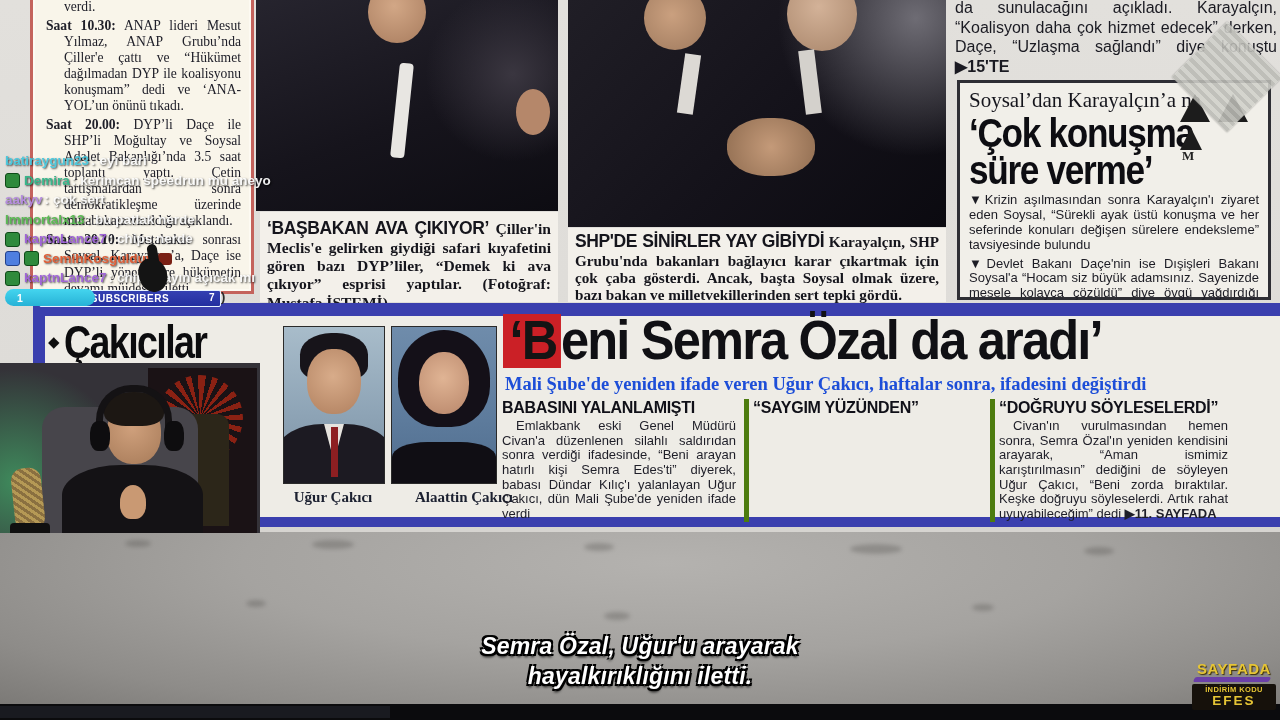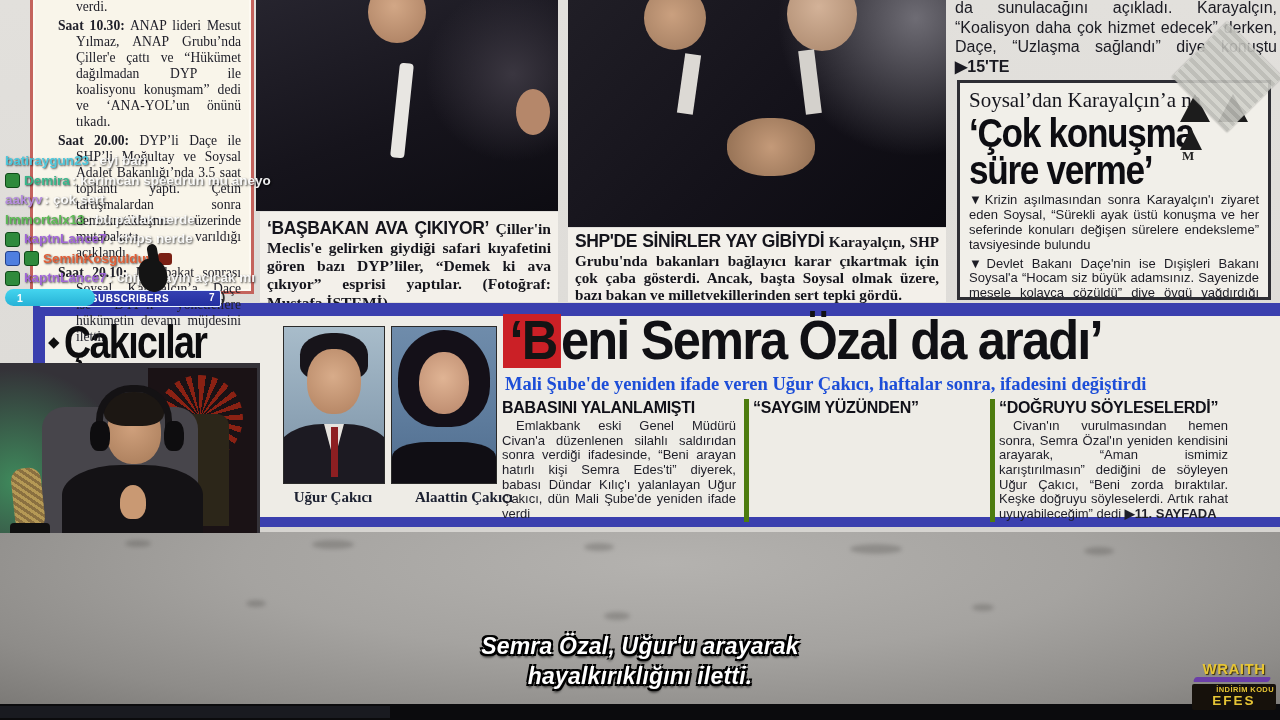--- a/index.html
+++ b/index.html
@@ -1,20 +1,20 @@
 <!DOCTYPE html>
 <html><head>
 <meta charset="utf-8">
 <style>
   html,body{margin:0;padding:0;background:#000;}
   #stage{position:relative;width:1280px;height:720px;overflow:hidden;background:#dbd9d5;font-family:"Liberation Sans",sans-serif;}
   
   #paper-top{position:absolute;left:0;top:0;width:1280px;height:532px;background:linear-gradient(180deg,#e2e0dc 0%,#dedcd8 70%,#d6d4d0 100%);}
   #timeline-box{position:absolute;left:30px;top:-12px;width:224px;height:306px;background:#f9f5ea;border:3px solid #c4635c;box-shadow:inset 0 0 0 2px #fdfaf2;padding:8px 10px 6px 9px;box-sizing:border-box;font-family:"Liberation Serif",serif;font-size:13.6px;line-height:1.18;color:#20202a;text-align:justify;z-index:3;}
-  #timeline-box p{margin:0 0 3px 16px;padding-left:18px;text-indent:-18px;}
+  #timeline-box p{margin:0 0 3px 4px;padding-left:18px;text-indent:-18px;}
   #timeline-box .intro{padding-left:18px;text-indent:0;}
   #timeline-box strong{font-weight:700;}
   .photo{position:absolute;overflow:hidden;z-index:2;}
   #photo-ciller{left:256px;top:0;width:302px;height:211px;background:radial-gradient(circle at 85% 35%,#3a3640 0%,rgba(0,0,0,0) 30%),linear-gradient(160deg,#26242e 0%,#16141c 55%,#0d0c12 100%);}
   #photo-ciller .face{position:absolute;left:37%;top:-9%;width:58px;height:62px;background:radial-gradient(circle at 45% 40%,#d2a786,#a87c5e);border-radius:50%;}
   #photo-ciller .collar{position:absolute;left:46%;top:30%;width:14px;height:95px;background:#e8e6e2;transform:rotate(6deg);border-radius:4px;}
   #photo-ciller .hand{position:absolute;left:86%;top:42%;width:34px;height:46px;background:#b5876a;border-radius:50%;}
   #photo-shp{left:568px;top:0;width:378px;height:227px;background:radial-gradient(circle at 92% 8%,#6e6c74 0%,rgba(0,0,0,0) 34%),linear-gradient(135deg,#201e26 0%,#14121a 55%,#0b0a10 100%);}
   #photo-shp .head1{position:absolute;left:20%;top:-6%;width:62px;height:64px;background:radial-gradient(circle at 45% 45%,#caa07f,#9e795d);border-radius:50%;}
   #photo-shp .head2{position:absolute;left:58%;top:-10%;width:70px;height:74px;background:radial-gradient(circle at 45% 40%,#d3b298,#a8856a);border-radius:50%;}
@@ -110,21 +110,21 @@
   #subsbar .pill{position:absolute;left:0;top:0;width:90px;height:17px;border-radius:9px;background:linear-gradient(180deg,#44d5ef,#27b2d6);color:#fff;font-size:10.5px;font-weight:800;display:flex;align-items:center;padding-left:12px;box-sizing:border-box;}
   #subsbar .paren{position:absolute;left:216px;top:0;font-size:13px;font-weight:700;color:#2a2a2a;}
   
   .subtitle{position:absolute;left:0;width:1280px;text-align:center;z-index:40;font-style:italic;font-weight:800;font-size:23px;color:#fff;letter-spacing:.2px;text-shadow:-2px -2px 0 #000,2px -2px 0 #000,-2px 2px 0 #000,2px 2px 0 #000,0 3px 3px #000;}
   #sub1{top:633px;} #sub2{top:663px;}
   
   #sponsor{position:absolute;left:1192px;top:660px;width:84px;z-index:40;text-align:center;}
   #sponsor .brand{color:#e6c535;font-weight:800;font-size:15px;letter-spacing:.5px;text-shadow:1px 1px 1px #3a2d07;}
   #sponsor .swoosh{height:5px;background:#6b3fa8;border-radius:2px;transform:skewX(-24deg);margin:0 6px 2px 2px;}
   #sponsor .pbox{background:#16110b;padding:1px 2px 2px 2px;border-radius:2px;}
-  #sponsor .plabel{color:#e6c535;font-weight:800;font-size:7.5px;letter-spacing:.4px;text-align:right;}
+  #sponsor .plabel{color:#e6c535;font-weight:800;font-size:7.5px;letter-spacing:.4px;}
   #sponsor .pcode{color:#e6c535;font-weight:800;font-size:13.5px;letter-spacing:2px;line-height:1;}
 </style>
 </head>
 <body>
 
 <div id="stage">
 
   <div id="paper-top"></div>
 
   <div id="timeline-box">
@@ -303,21 +303,21 @@
     <div class="pill">
       <span>1</span>
     </div>
     <span class="paren">)</span>
   </div>
 
   <div id="sub1" class="subtitle">Semra Özal, Uğur'u arayarak</div>
   <div id="sub2" class="subtitle">hayalkırıklığını iletti.</div>
 
   <div id="sponsor">
-    <div class="brand">WRAITH</div>
+    <div class="brand">SAYFADA</div>
     <div class="swoosh"></div>
     <div class="pbox">
       <div class="plabel">İNDİRİM KODU</div>
       <div class="pcode">EFES</div>
     </div>
   </div>
 
   <div id="bottombar">
     <div class="seg"></div>
   </div>

